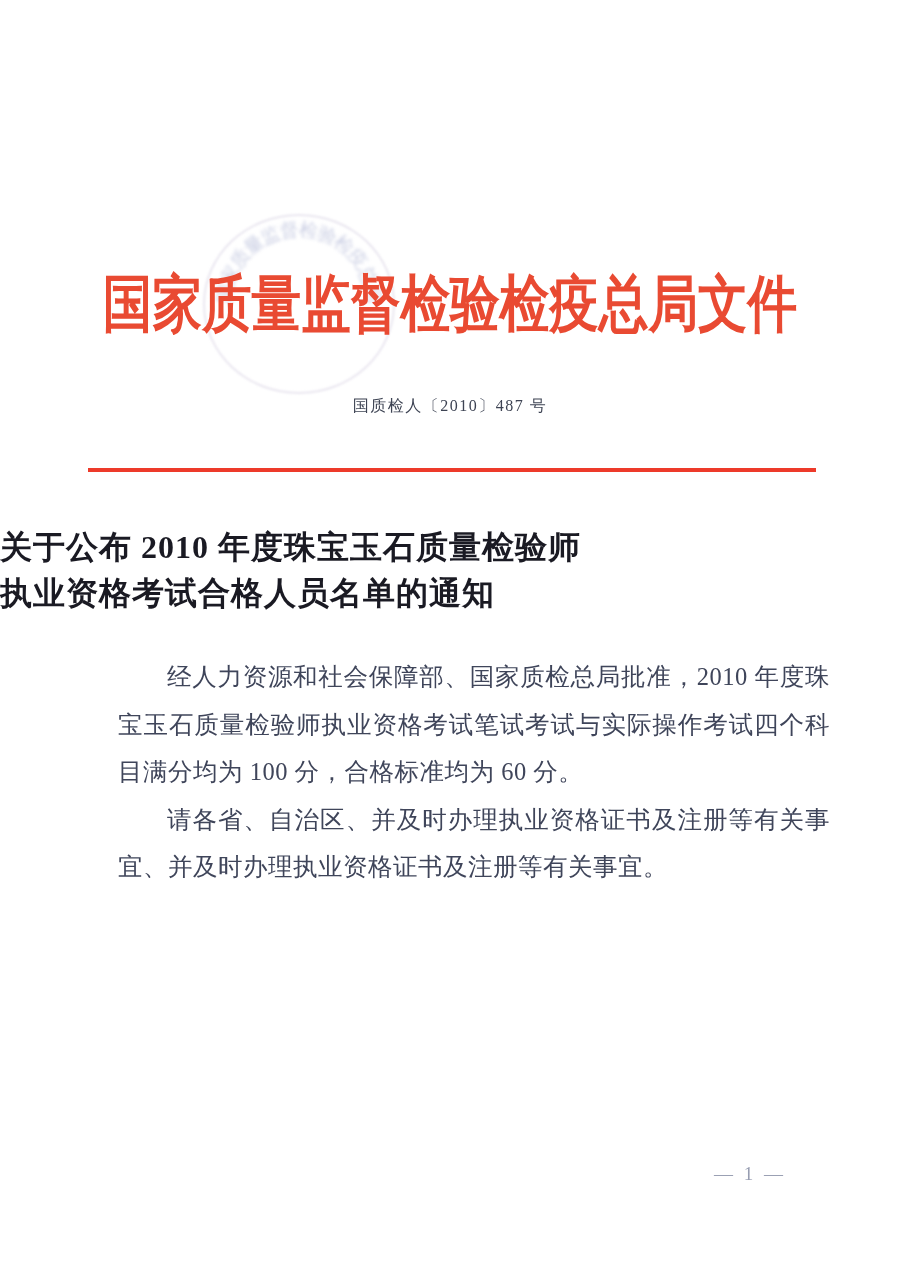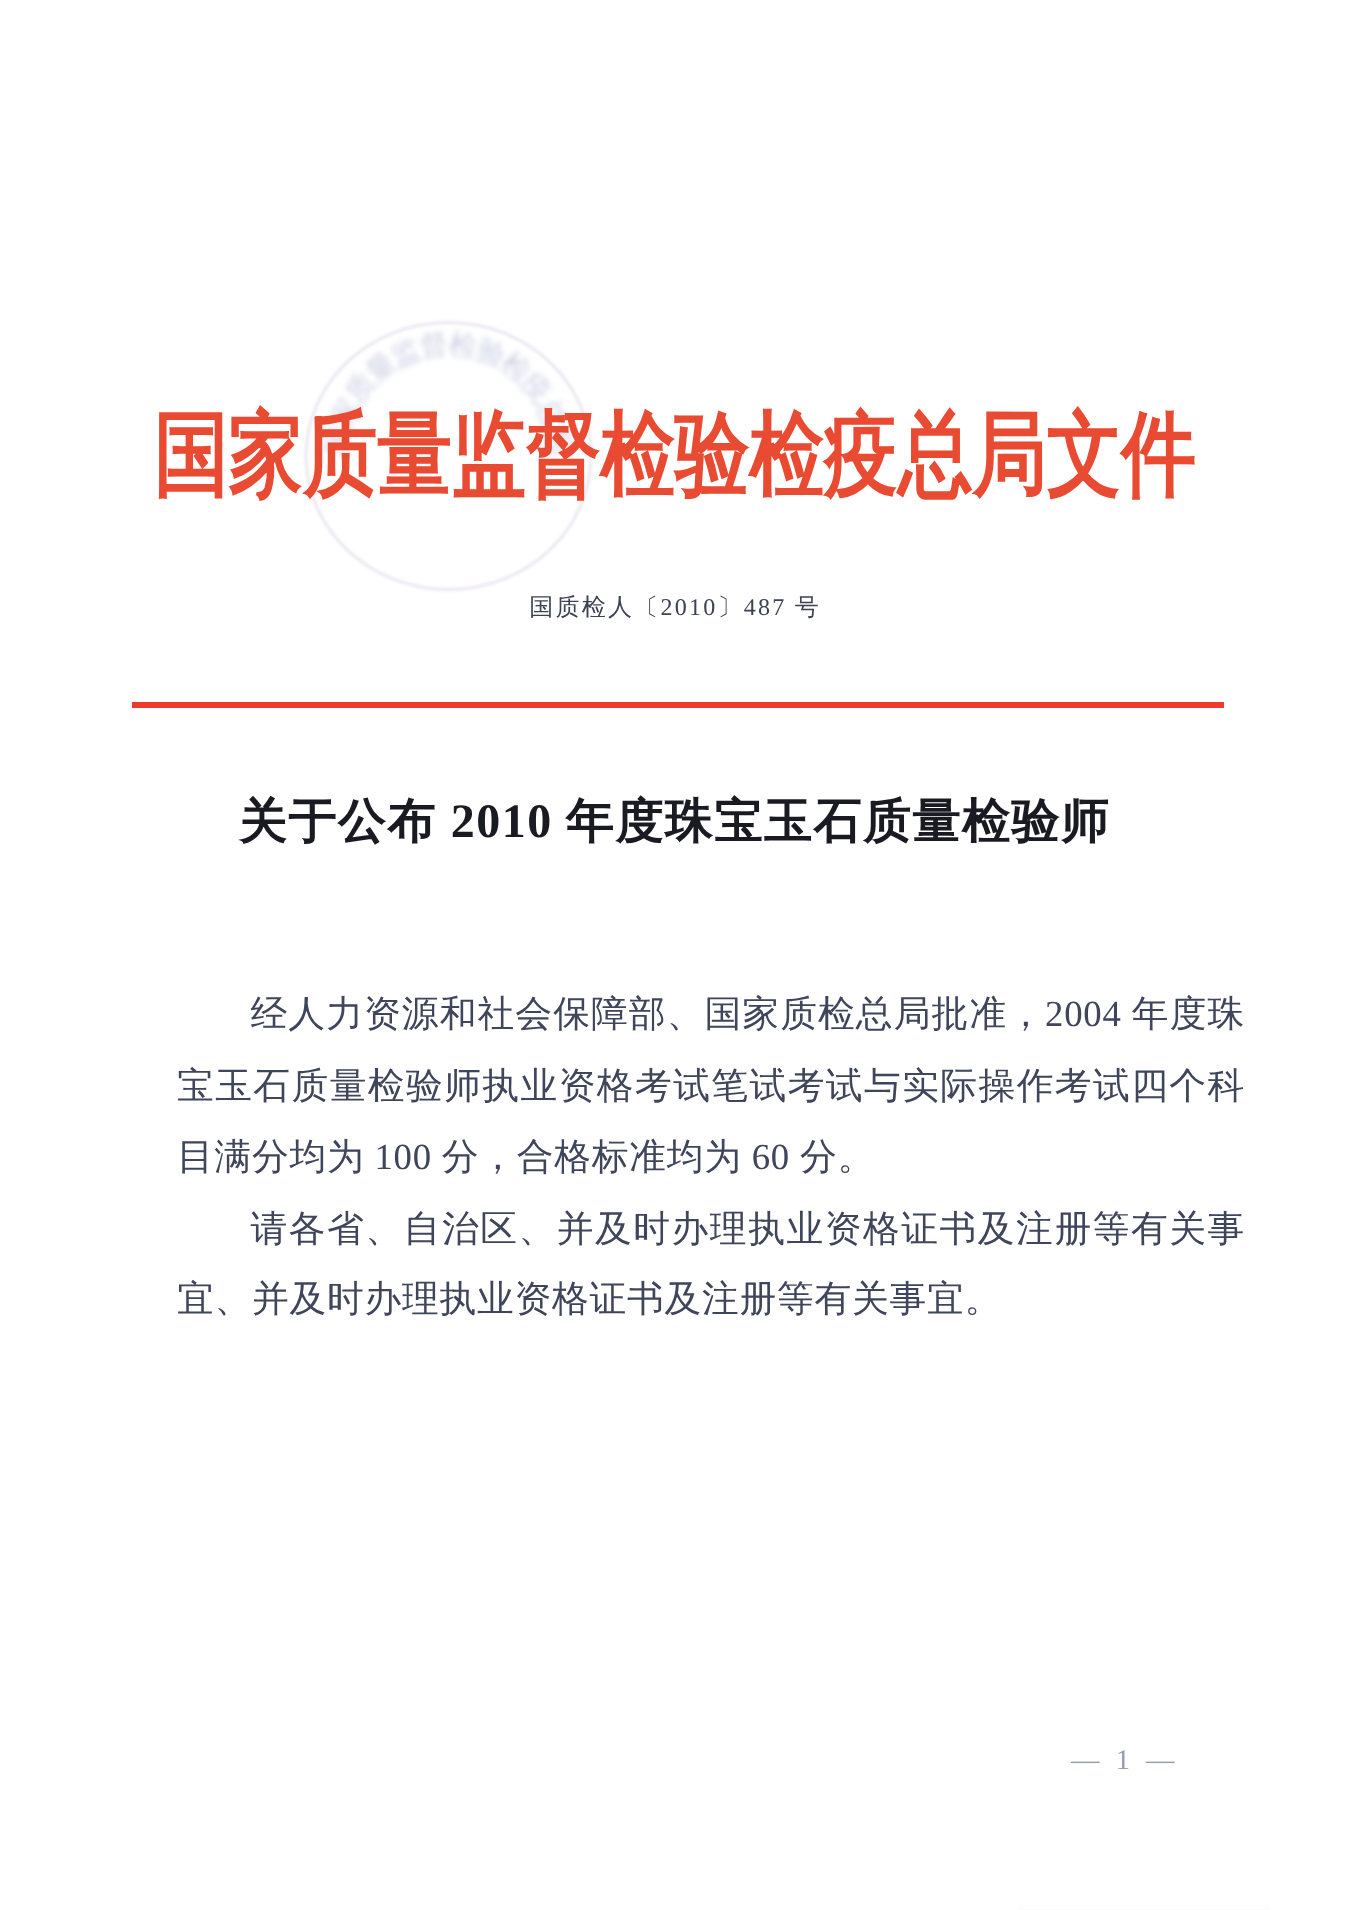--- a/index.html
+++ b/index.html
@@ -70,21 +70,20 @@
   }
 
   .red-rule{
     position:absolute;top:468px;left:88px;
     width:728px;height:4px;
     background:var(--red-rule);
   }
 
   .notice-title{
     position:absolute;top:524px;left:0;width:100%;
-    text-align:center;
     font-size:32px;line-height:46px;
     font-weight:700;
     color:var(--ink-title);
     letter-spacing:1px;
   }
 
   .body-text{
     position:absolute;top:653px;left:118px;
     width:712px;
     font-size:24.5px;line-height:47.5px;
@@ -131,22 +130,23 @@
   <div class="agency-title-wrap">
     <div class="agency-title">国家质量监督检验检疫总局文件</div>
   </div>
 
   <div class="doc-number">国质检人〔2010〕487 号</div>
 
   <div class="red-rule"></div>
 
   <div class="notice-title">
     <div>关于公布 2010 年度珠宝玉石质量检验师</div>
+    <div>执业资格考试合格人员名单的通知</div>
   </div>
 
   <div class="body-text">
-    <p>经人力资源和社会保障部、国家质检总局批准，2004 年度珠宝玉石质量检验师执业资格考试笔试考试与实际操作考试四个科目满分均为 100 分，合格标准均为 60 分。</p>
+    <p>经人力资源和社会保障部、国家质检总局批准，2010 年度珠宝玉石质量检验师执业资格考试笔试考试与实际操作考试四个科目满分均为 100 分，合格标准均为 60 分。</p>
     <p>请各省、自治区、并及时办理执业资格证书及注册等有关事宜、并及时办理执业资格证书及注册等有关事宜。</p>
   </div>
 
   <div class="page-number">— 1 —</div>
 
 </div>
 
 </body></html>

